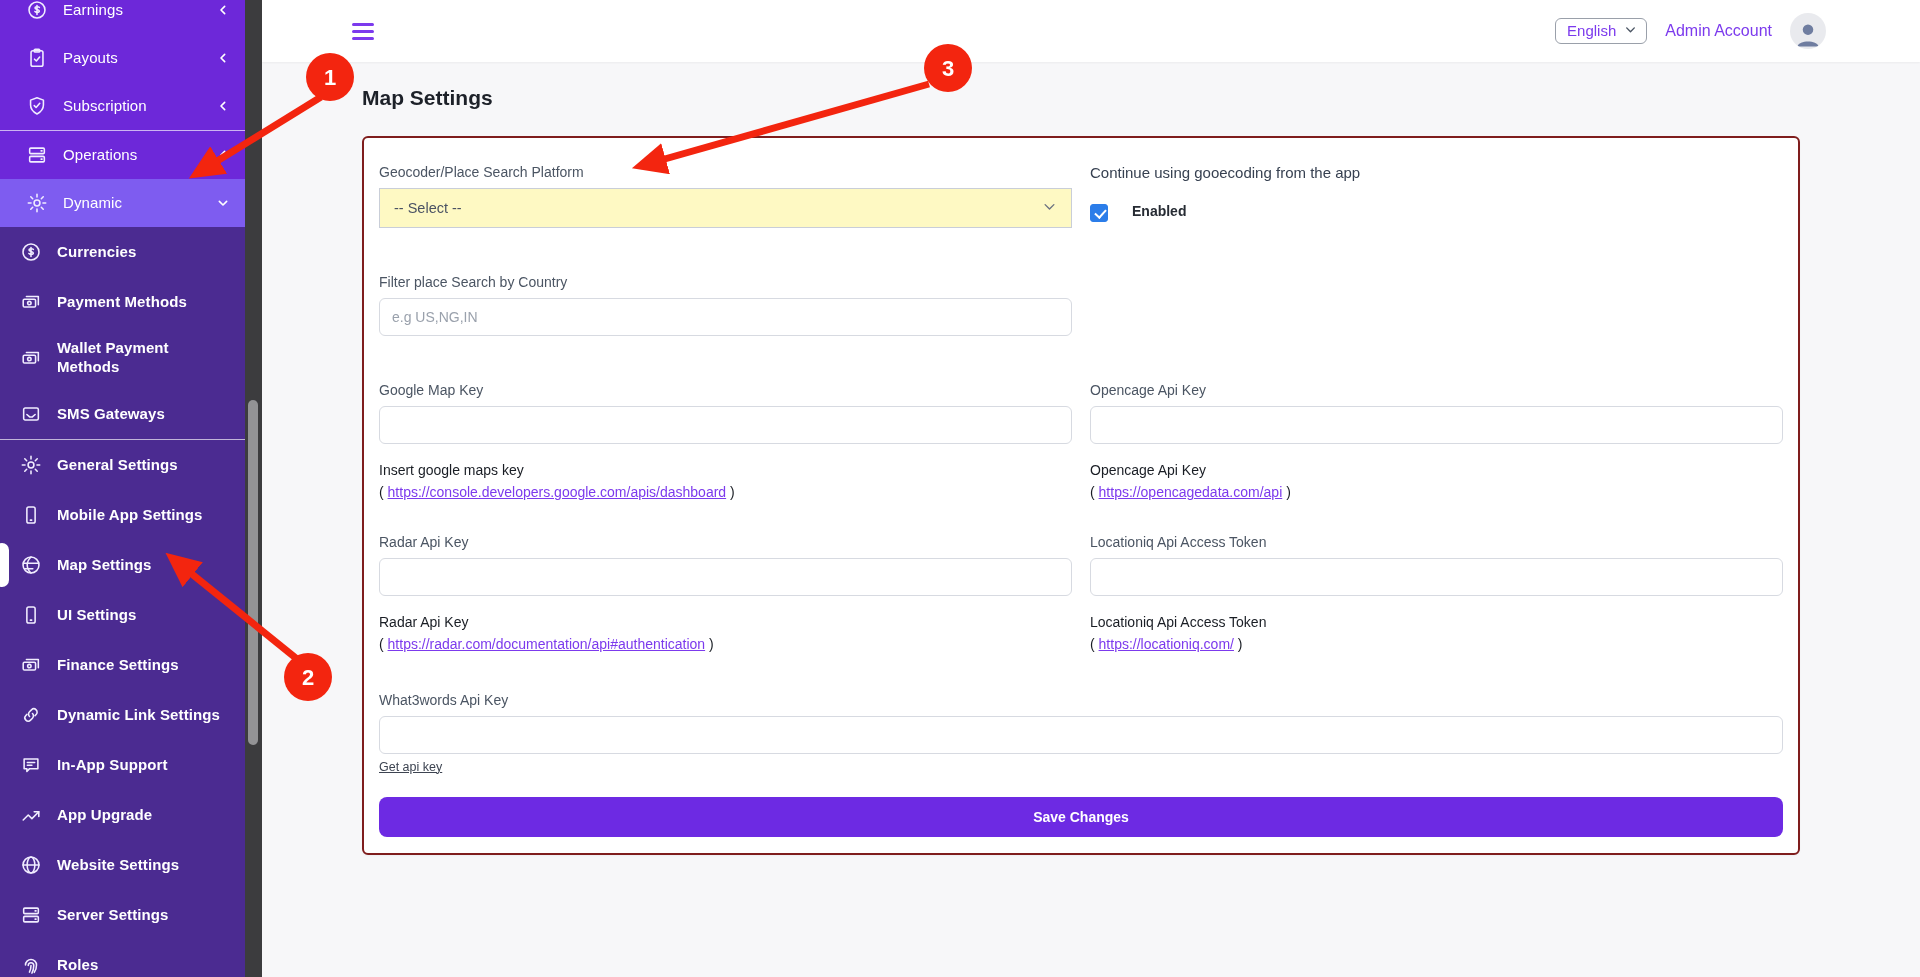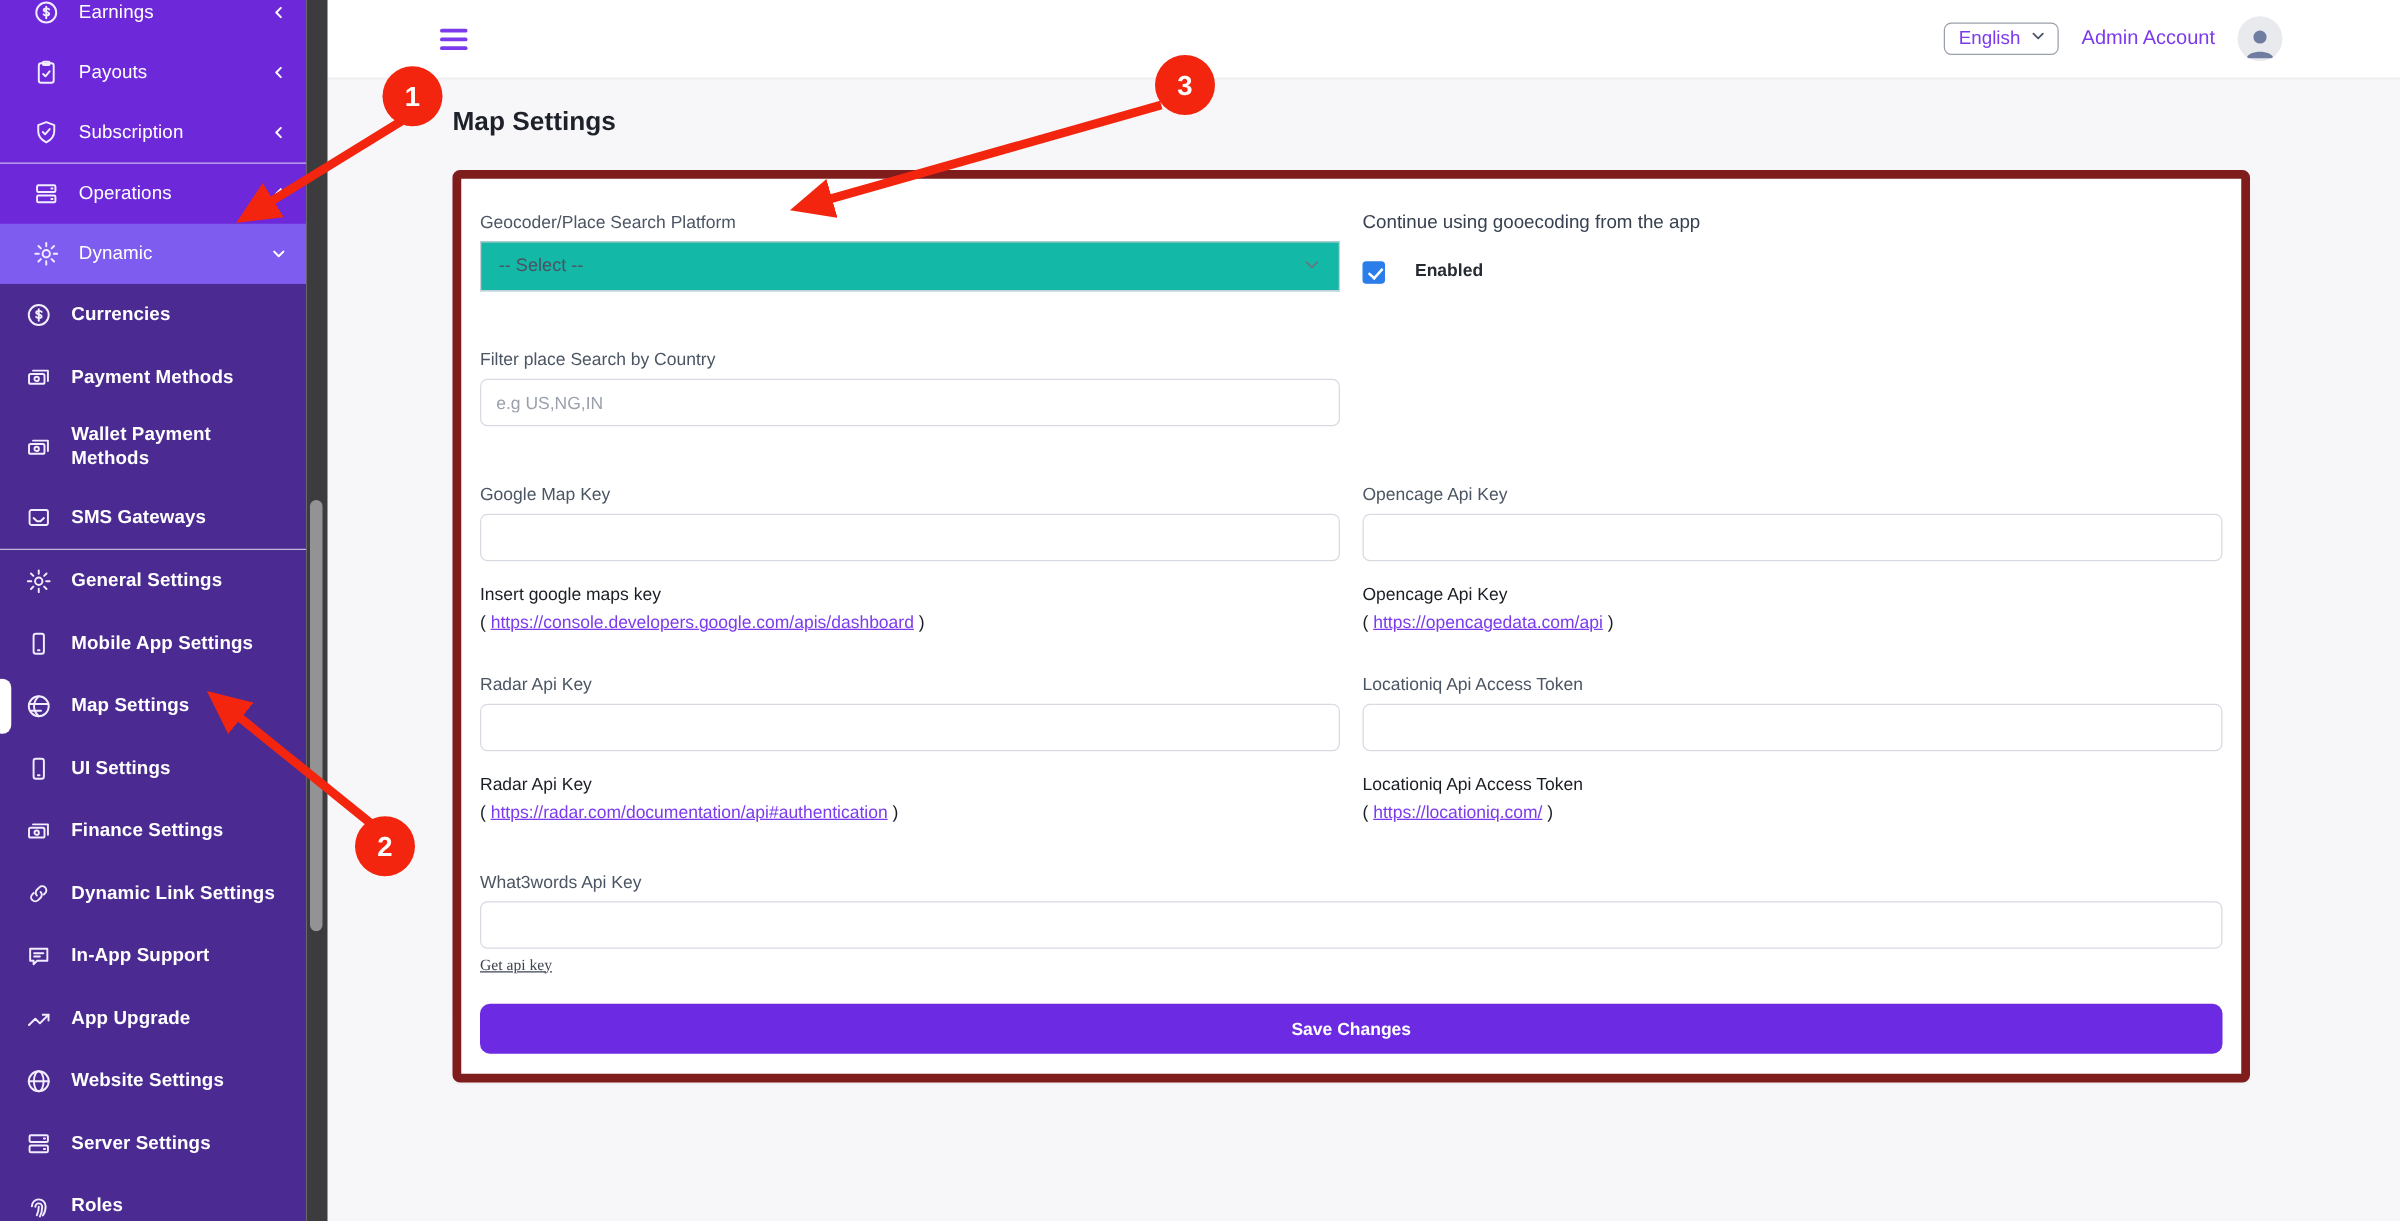--- a/index.html
+++ b/index.html
@@ -34,35 +34,35 @@
   .tb-right { margin-left:auto; display:flex; align-items:center; gap:18px; }
   .lang-select { display:flex; align-items:center; gap:8px; border:1.5px solid #9aa0aa; border-radius:6px; padding:3px 9px 4px 11px; color:#7c3aed; font-size:15px; cursor:pointer; background:#fff; }
   .lang-select svg { width:13px; height:13px; color:#4b5563; }
   .account-label { color:#7c3aed; font-size:16px; cursor:pointer; }
   .avatar { width:36px; height:36px; border-radius:50%; background:#e9eaee; overflow:hidden; display:flex; align-items:flex-end; justify-content:center; cursor:pointer; }
   .avatar svg { width:30px; height:30px; fill:#6f7da0; }
 
   
   .main { margin-left:262px; padding:86px 120px 0 100px; }
   .page-title { font-size:21px; font-weight:bold; color:#1d2129; margin-bottom:26px; }
-  .card { background:#fff; border:7px solid #7f1d1d; border-radius:6px; box-shadow:0 1px 2px rgba(16,24,40,.04); padding:26px 15px 16px 15px; width:1438px; }
+  .card { background:#fff; border:2px solid #7f1d1d; border-radius:6px; box-shadow:0 1px 2px rgba(16,24,40,.04); padding:26px 15px 16px 15px; width:1438px; }
   .form-grid { display:grid; grid-template-columns:1fr 1fr; column-gap:18px; }
   .cell { padding-bottom:46px; }
   .cell.r3 { padding-bottom:30px; }
   .cell.r4 { padding-bottom:36px; }
   .f-label { display:block; font-size:14px; color:#4b5563; margin-bottom:8px; }
   .t-input { width:100%; height:38px; border:1px solid #d7dae1; border-radius:6px; background:#fff; padding:0 12px; font-size:14px; color:#374151; font-family:"Liberation Sans",sans-serif; outline:none; }
   .t-input::placeholder { color:#9aa1ac; }
-  .select { width:100%; height:40px; border:1px solid #c9ced8; border-radius:0; background:#14b8a6; display:flex; align-items:center; justify-content:space-between; padding:0 14px; font-size:14.5px; color:#4a5263; cursor:pointer;gap:12px; }
+  .select { width:100%; height:40px; border:1px solid #c9ced8; border-radius:0; background:#fef9c3; display:flex; align-items:center; justify-content:space-between; padding:0 14px; font-size:14.5px; color:#4a5263; cursor:pointer;gap:12px; }
   .select svg { width:15px; height:15px; color:#6b7280; }
   .helper { margin-top:15px; font-size:14px; color:#191d24; line-height:1.6; }
   .helper a { color:#7c3aed; }
   .plain-link { font-size:12.5px; color:#3d4451; text-decoration:underline; }
   .w3w { padding-bottom:22px; }
-  .w3w .plain-link { display:inline-block; margin-top:6px;font-family:Liberation Serif, serif; }
+  .w3w .plain-link { display:inline-block; margin-top:6px; }
   .save-btn { display:block; width:100%; height:40px; background:#6d2ae3; border:none; border-radius:8px; color:#fff; font-size:14px; font-weight:bold; font-family:"Liberation Sans",sans-serif; cursor:pointer; }
 
   
   .cu-title { font-size:15px; color:#374151; margin-bottom:22px; }
   .cu-row { display:flex; align-items:flex-start; gap:24px; }
   .checkbox { width:18px; height:18px; border-radius:3px; border:1.5px solid #9aa1ac; background:#fff; margin-top:1px; flex:0 0 18px; position:relative; cursor:pointer; }
   .checkbox.checked { background:#2b7de9; border-color:#2b7de9; }
   .checkbox.checked::after { content:""; position:absolute; left:5.5px; top:2px; width:5px; height:9px; border:solid #fff; border-width:0 2px 2px 0; transform:rotate(42deg); }
   .cu-text .cb-label { font-size:14px; font-weight:bold; color:#262b33; margin-bottom:5px; }
   .cu-text .cb-desc { font-size:14px; color:#4b5563; line-height:1.5; max-width:660px; }

